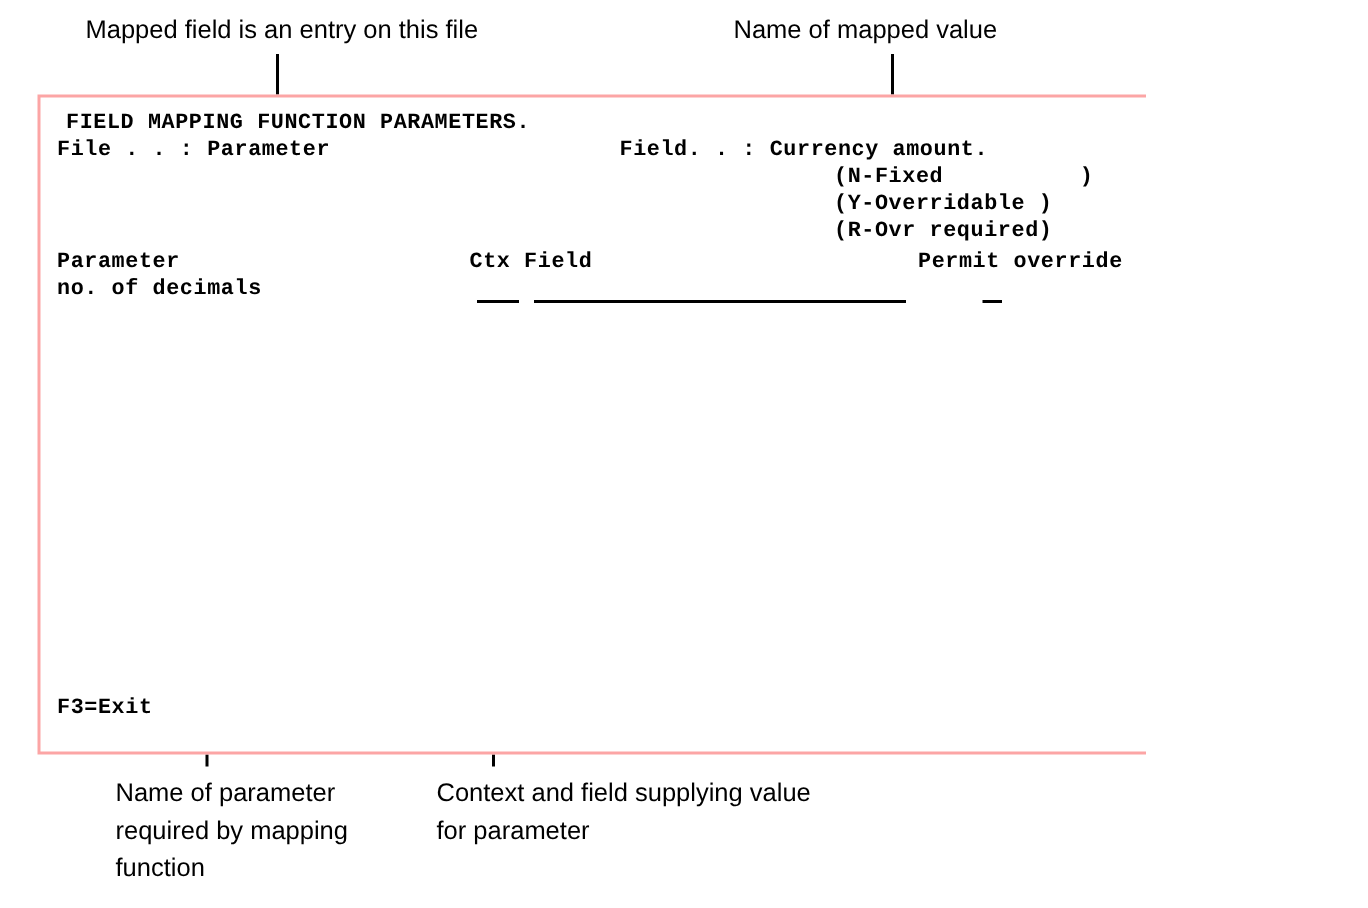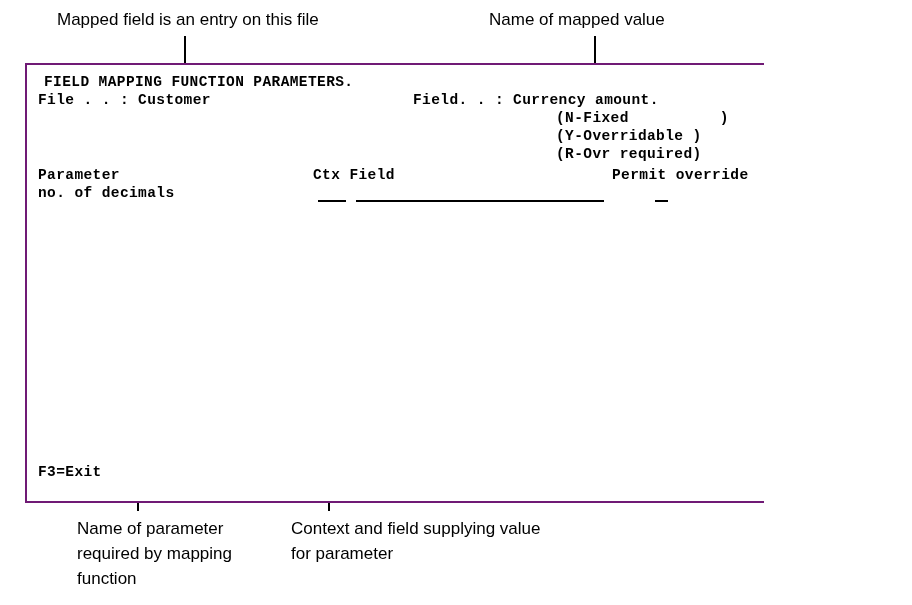--- a/index.html
+++ b/index.html
@@ -61,21 +61,21 @@
   #arrow4-shaft { left: 328px; top: 210px; height: 301px; }
   #arrow4-head  { left: 324px; top: 203px; }
 
   
   #terminal {
     position: absolute;
     left: 25px;
     top: 63px;
     width: 837px;
     height: 440px;
-    border: 2px solid #701a75;
+    border: 2px solid #fca5a5;
     background: #ffffff;
     box-sizing: border-box;
   }
   .term-text {
     position: absolute;
     font-family: "Liberation Mono", "DejaVu Sans Mono", monospace;
     font-size: 14.5px;
     font-weight: bold;
     line-height: 18px;
     letter-spacing: 0.4px;
@@ -135,21 +135,21 @@
   <div class="arrow-shaft" id="arrow3-shaft"></div>
   <div class="arrow-head up" id="arrow3-head"></div>
 
   <div class="arrow-shaft" id="arrow4-shaft"></div>
   <div class="arrow-head up" id="arrow4-head"></div>
 
   <div id="terminal">
 
     <div class="term-text" id="term-title">FIELD MAPPING FUNCTION PARAMETERS.</div>
 
-    <div class="term-text" id="term-file-label">File . . : Customer</div>
+    <div class="term-text" id="term-file-label">File . . : Parameter</div>
 
     <div class="term-text" id="term-field-label">Field. . : Currency amount.</div>
 
     <div class="term-text" id="term-opt-1">(N-Fixed          )</div>
     <div class="term-text" id="term-opt-3">(R-Ovr required)</div>
     <div class="term-text" id="term-opt-2">(Y-Overridable )</div>
 
     <div class="term-text" id="term-col-param">Parameter</div>
     <div class="term-text" id="term-col-ctx">Ctx Field</div>
     <div class="term-text" id="term-row-param">no. of decimals</div>

